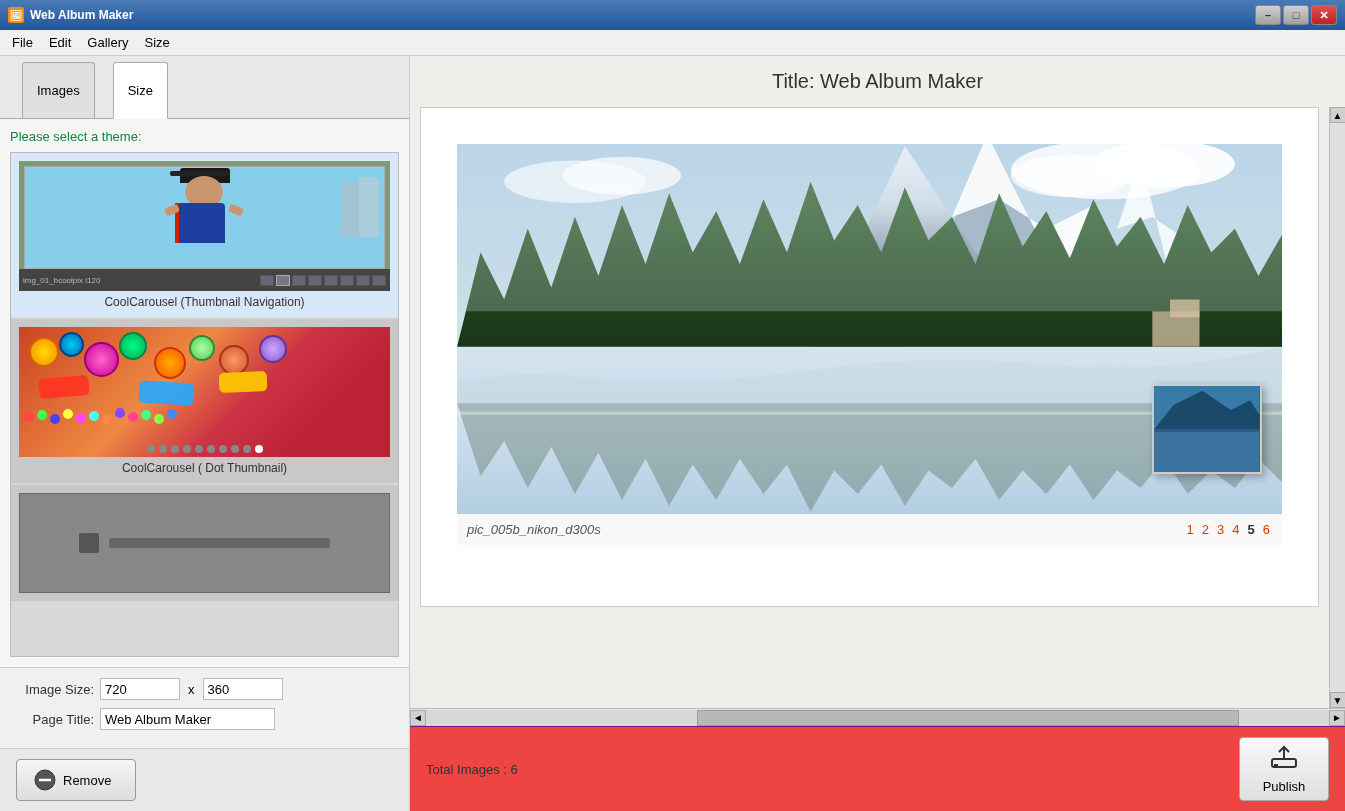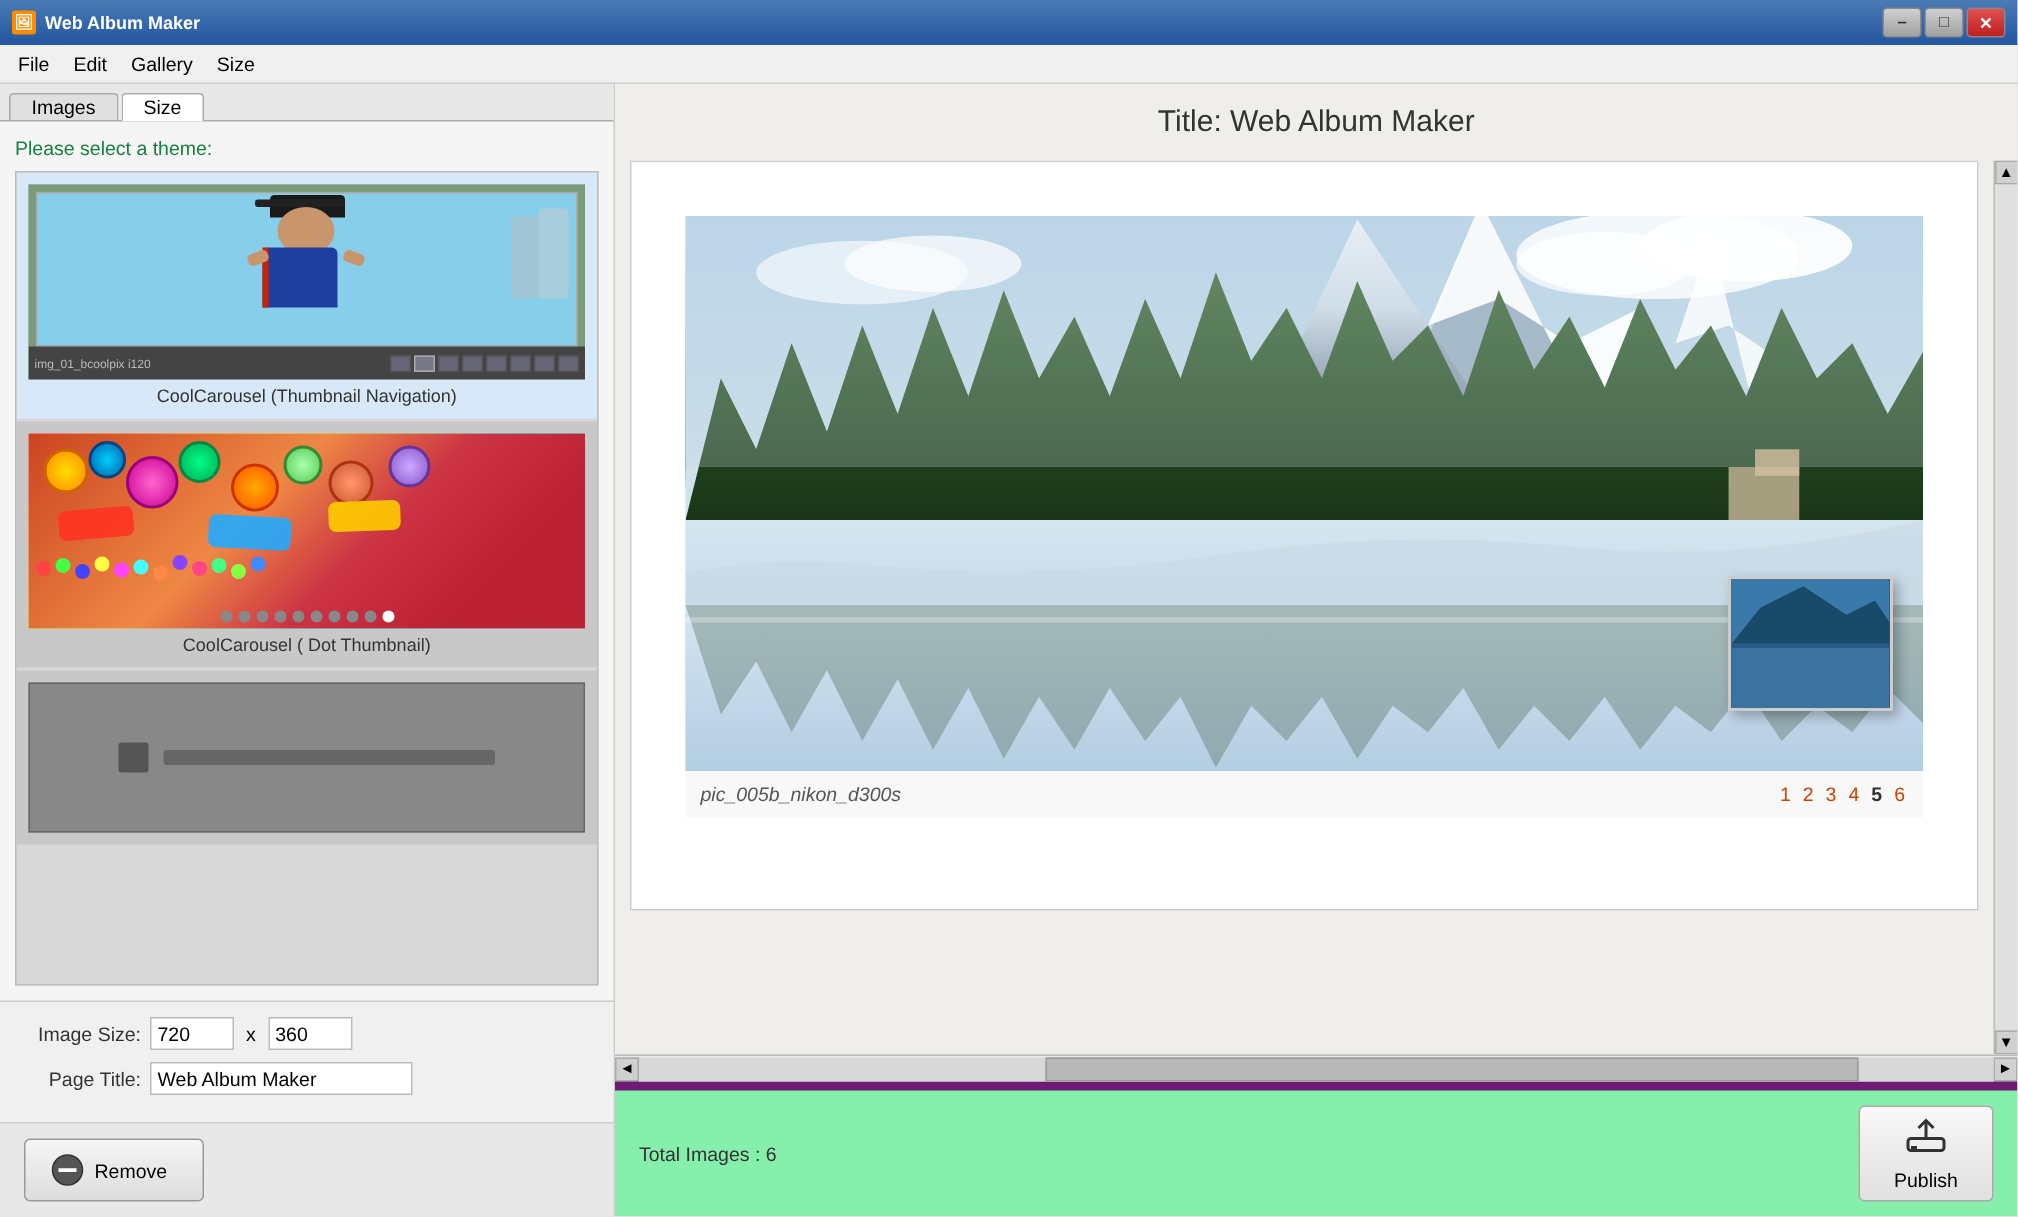--- a/index.html
+++ b/index.html
@@ -90,28 +90,29 @@
       flex-direction: column;
     }
 
     
     .tabs {
       display: flex;
       padding: 6px 6px 0 6px;
       background: #e8e8e8;
     }
     .tab {
-      padding: 1px 14px;
+      padding: 20px 14px;
       border: 1px solid #aaa;
       border-bottom: none;
       background: #e0e0e0;
       cursor: pointer;
       font-size: 13px;
       border-radius: 3px 3px 0 0;
       margin-right: 2px;
+      margin-left: 16px;
     }
     .tab.active {
       background: white;
       border-bottom: 1px solid white;
       z-index: 1;
       margin-bottom: -1px;
     }
     .tab-content {
       border-top: 1px solid #aaa;
       flex: 1;
@@ -195,21 +196,21 @@
       margin-bottom: 8px;
       gap: 6px;
     }
     .setting-label {
       width: 80px;
       font-size: 13px;
       color: #333;
       text-align: right;
     }
     .setting-input {
-      width: 56px;
+      width: 80px;
       height: 22px;
       border: 1px solid #bbb;
       background: white;
       padding: 2px 4px;
       font-size: 13px;
     }
     .setting-input.wide {
       width: 175px;
     }
     .setting-x {
@@ -402,22 +403,22 @@
       background: #b8b8b8;
       border: 1px solid #999;
     }
 
     
     .action-bar {
       display: flex;
       align-items: center;
       justify-content: space-between;
       padding: 10px 16px;
-      background: #86efac;
-      border-top: 6px solid #701a75;
+      background: #ef4444;
+      border-top: 1px solid #701a75;
     }
     .total-images {
       font-size: 13px;
       color: #333;
     }
     .action-buttons {
       display: flex;
       gap: 12px;
     }
     .action-btn {

